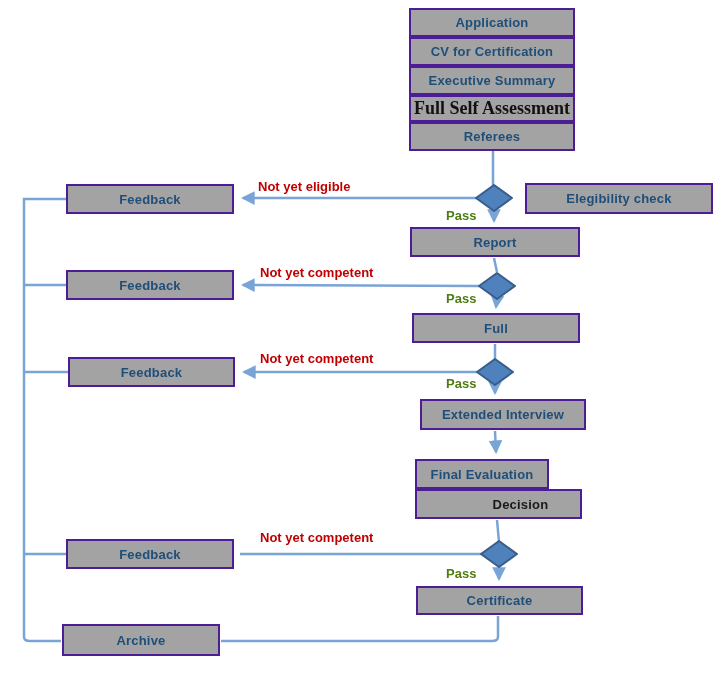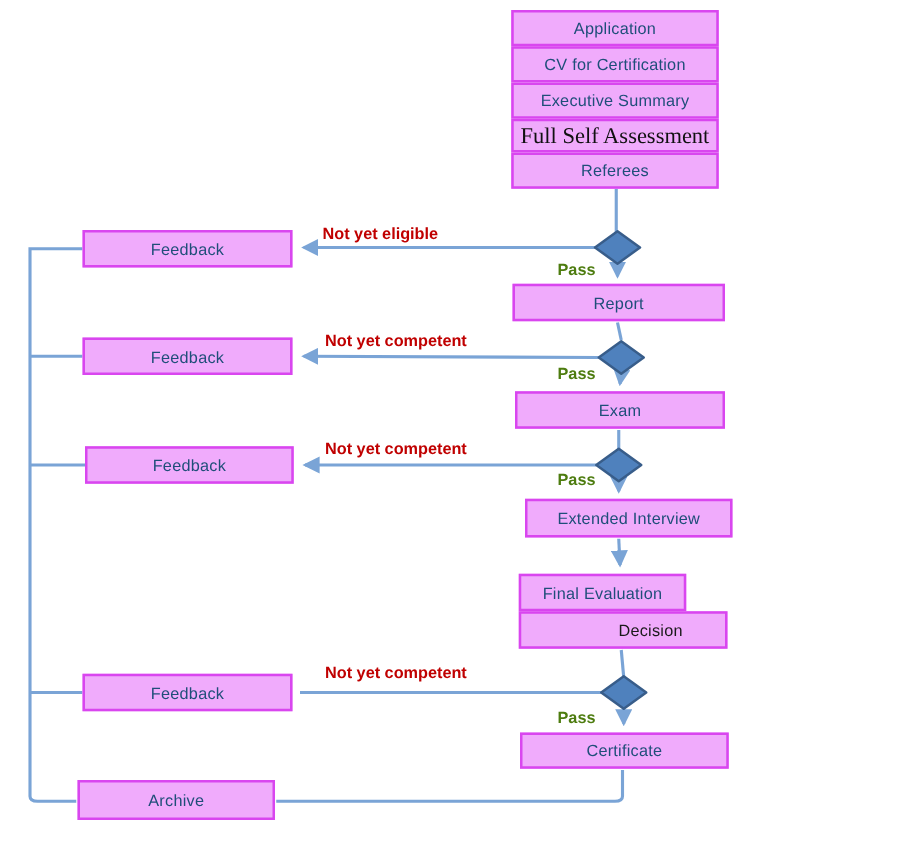--- a/index.html
+++ b/index.html
@@ -3,23 +3,23 @@
 <meta charset="utf-8">
 <style>
   html,body { margin:0; padding:0; background:#ffffff; }
   .canvas {
     position:relative; width:722px; height:673px; overflow:hidden;
     background:#ffffff; font-family:"Liberation Sans", sans-serif;
   }
   svg.wires { position:absolute; left:0; top:0; width:722px; height:673px; }
   .node {
     position:absolute; box-sizing:border-box;
-    background:#f0abfc; border:2px solid #d946ef;
+    background:#a3a3a3; border:2px solid #4c1d95;
     display:flex; align-items:center; justify-content:center;
-    font-weight:normal; font-size:13px; color:#1f4e79;
+    font-weight:bold; font-size:13px; color:#1f4e79;
     letter-spacing:0.2px; white-space:nowrap;
   }
   .node.serif {
     font-family:"Liberation Serif", serif;
     color:#111111; font-size:18px; letter-spacing:0;
   }
   .node.darktext { color:#1a1a1a; }
   .edge-label {
     position:absolute; font-weight:bold; font-size:13px; white-space:nowrap;
   }
@@ -79,23 +79,24 @@
       <path d="M499 541 L517 554 L499 567 L481 554 Z"></path>
     </g>
   </svg>
 
   <div class="node" style="left:409px; top:8px;   width:166px; height:29px;">Application</div>
   <div class="node" style="left:409px; top:37px;  width:166px; height:29px;">CV for Certification</div>
   <div class="node" style="left:409px; top:66px;  width:166px; height:29px;">Executive Summary</div>
   <div class="node serif" style="left:409px; top:95px; width:166px; height:27px;">Full Self Assessment</div>
   <div class="node" style="left:409px; top:122px; width:166px; height:29px;">Referees</div>
 
+  <div class="node" style="left:525px; top:183px; width:188px; height:31px;">Elegibility check</div>
 
   <div class="node" style="left:410px; top:227px; width:170px; height:30px;">Report</div>
-  <div class="node" style="left:412px; top:313px; width:168px; height:30px;">Exam</div>
+  <div class="node" style="left:412px; top:313px; width:168px; height:30px;">Full</div>
   <div class="node" style="left:392px; top:399px; width:166px; height:31px;margin-left:28px;">Extended Interview</div>
   <div class="node" style="left:415px; top:459px; width:134px; height:30px;">Final Evaluation</div>
   <div class="node darktext" style="left:415px; top:489px; width:167px; height:30px;padding-left:44px;">Decision</div>
   <div class="node" style="left:416px; top:586px; width:167px; height:29px;">Certificate</div>
 
   <div class="node" style="left:66px; top:184px; width:168px; height:30px;">Feedback</div>
   <div class="node" style="left:66px; top:270px; width:168px; height:30px;">Feedback</div>
   <div class="node" style="left:68px; top:357px; width:167px; height:30px;">Feedback</div>
   <div class="node" style="left:66px; top:539px; width:168px; height:30px;">Feedback</div>
   <div class="node" style="left:62px; top:624px; width:158px; height:32px;">Archive</div>

